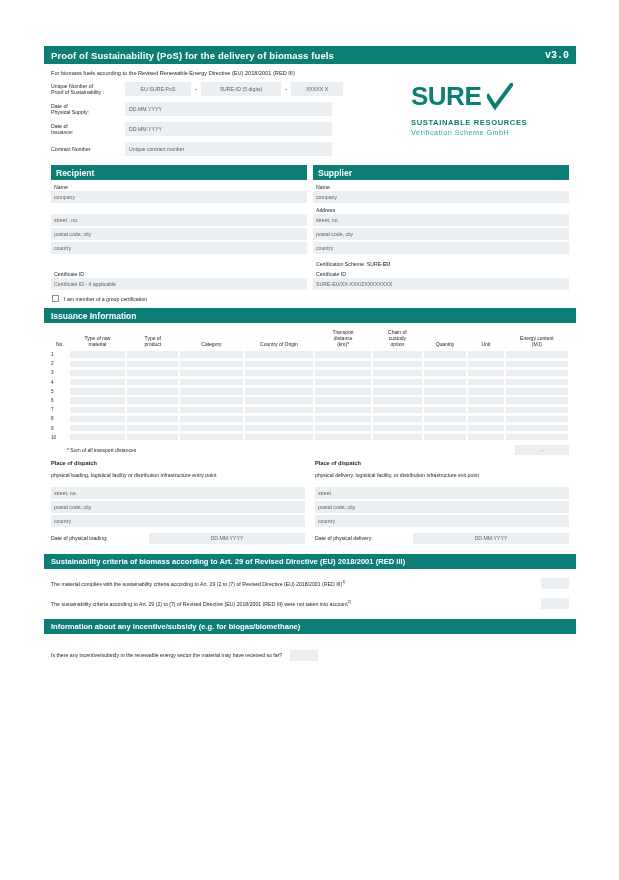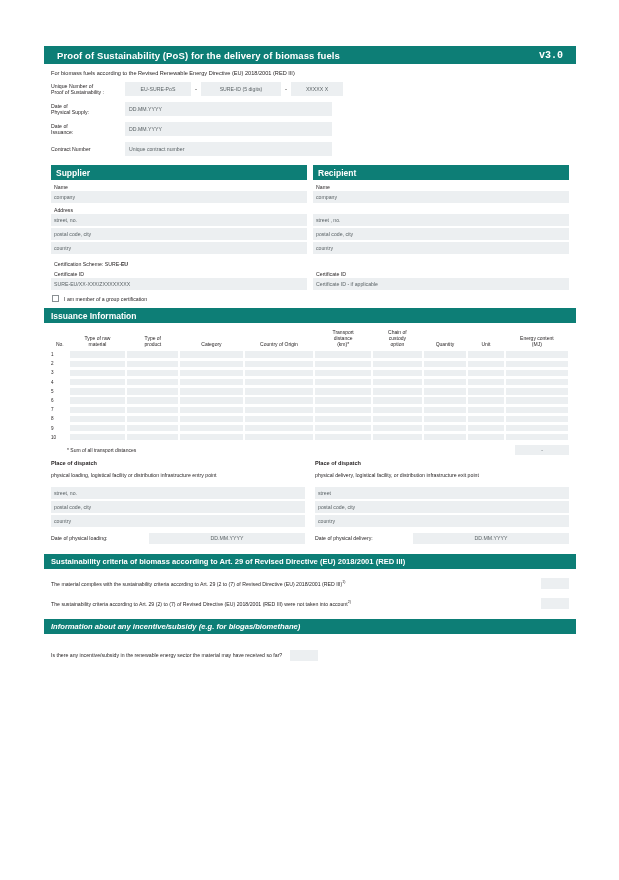--- a/index.html
+++ b/index.html
@@ -23,21 +23,21 @@
     background: #ffffff;
   }
   
   .title-bar {
     background: #0d7e76;
     color: #ffffff;
     height: 18px;
     display: flex;
     align-items: center;
     justify-content: space-between;
-    padding: 0 13px;
+    padding: 0 7px;
     box-sizing: border-box;
   }
   .title-bar .t {
     font-size: 9.5px;
     font-weight: bold;
     letter-spacing: 0.1px;
   }
   .title-bar .v {
     font-size: 10px;
     font-weight: bold;
@@ -357,49 +357,61 @@
         <input class="fld f-wide" value="DD.MM.YYYY" style="">
       </div>
 
       <div class="row">
         <div class="lbl">Contract Number</div>
         <input class="fld f-contract" value="Unique contract number" style="">
       </div>
 
     </div>
 
+    <div class="top-right">
+      <div class="logo">
+        <span class="word">SURE</span>
+        <span class="check">
+          <svg width="26" height="28" viewBox="0 0 26 28" xmlns="http://www.w3.org/2000/svg">
+            <path d="M1 13 L8 24 L25 1" stroke="#0d7e76" stroke-width="4" fill="none" stroke-linecap="square"></path>
+          </svg>
+        </span>
+        <div class="l1">SUSTAINABLE RESOURCES</div>
+        <div class="l2">Verification Scheme GmbH</div>
+      </div>
+    </div>
   </div>
 
   <div class="parties" style="margin-top:4px;">
+    <div class="party">
+      <div class="party-head">Recipient</div>
+      <div class="mini-lbl">Name</div>
+      <input class="line-fld" value="company" style="">
+      <div class="mini-lbl">&nbsp;</div>
+      <input class="line-fld" value="street , no." style="">
+      <input class="line-fld" value="postal code, city" style="">
+      <input class="line-fld" value="country" style="">
+      <div class="cert-scheme">&nbsp;</div>
+      <div class="mini-lbl">Certificate ID</div>
+      <input class="line-fld" value="Certificate ID - if applicable" style="">
+    </div>
+
     <div class="party">
       <div class="party-head">Supplier</div>
       <div class="mini-lbl">Name</div>
       <input class="line-fld" value="company" style="">
       <div class="mini-lbl">Address</div>
       <input class="line-fld" value="street, no." style="">
       <input class="line-fld" value="postal code, city" style="">
       <input class="line-fld" value="country" style="">
       <div class="cert-scheme">
         <span>Certification Scheme: SURE-</span><b>EU</b>
       </div>
       <div class="mini-lbl">Certificate ID</div>
       <input class="line-fld" value="SURE-EU/XX-XXX/ZXXXXXXXX" style="">
-    </div>
-
-    <div class="party">
-      <div class="party-head">Recipient</div>
-      <div class="mini-lbl">Name</div>
-      <input class="line-fld" value="company" style="">
-      <div class="mini-lbl">&nbsp;</div>
-      <input class="line-fld" value="street , no." style="">
-      <input class="line-fld" value="postal code, city" style="">
-      <input class="line-fld" value="country" style="">
-      <div class="cert-scheme">&nbsp;</div>
-      <div class="mini-lbl">Certificate ID</div>
-      <input class="line-fld" value="Certificate ID - if applicable" style="">
     </div>
   </div>
 
   <div class="group-cert">
     <span class="chk"></span>
     <span>I am member of a group certification</span>
   </div>
 
   <div class="sec">Issuance Information</div>
   <div class="gi-wrap">
@@ -771,20 +783,20 @@
     </div>
     <div class="crit-box"></div>
   </div>
   <div class="crit-row">
     <div class="txt">
       <span>The sustainability criteria according to Art. 29 (2) to (7) of Revised Directive (EU) 2018/2001 (RED III) were not taken into account</span><sup>2)</sup>
     </div>
     <div class="crit-box"></div>
   </div>
 
-  <div class="sec small" style="margin-top:10px;font-style:italic;">Information about any incentive/subsidy (e.g. for biogas/biomethane)</div>
+  <div class="sec small" style="margin-top:10px;">Information about any incentive/subsidy (e.g. for biogas/biomethane)</div>
   <div class="inc-row">
     <div class="txt">Is there any incentive/subsidy in the renewable energy sector the material may have received so far?</div>
     <div class="inc-box"></div>
   </div>
 
   <div class="tail"></div>
 </div>
 
 </body></html>

